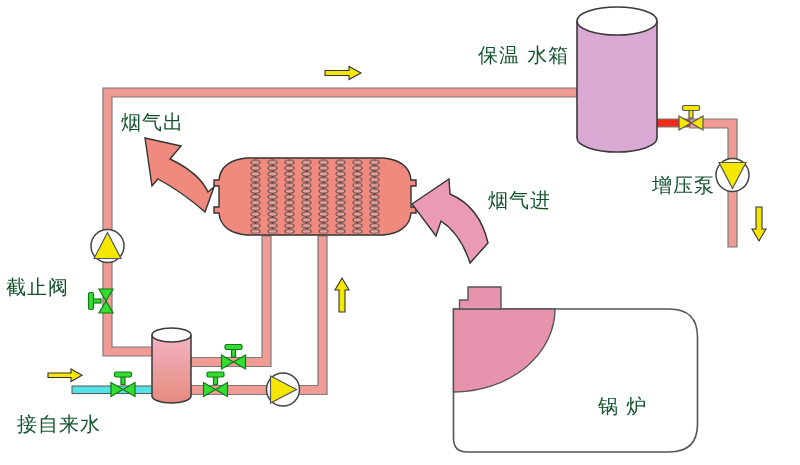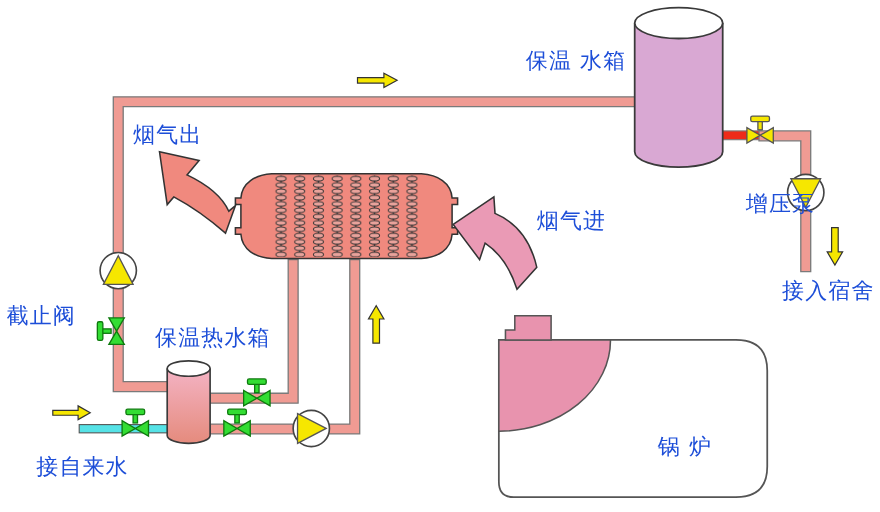--- a/index.html
+++ b/index.html
@@ -2,21 +2,21 @@
 <html><head>
 <meta charset="utf-8">
 <style>
   html,body{margin:0;padding:0;background:#fff;}
   #canvas{
     position:relative;width:800px;height:465px;background:#ffffff;
     font-family:"DejaVu Sans",sans-serif;overflow:hidden;
   }
   #diagram-svg{position:absolute;left:0;top:0;}
   .lbl{
-    position:absolute;color:#1d4ed8;font-size:20px;font-weight:500;
+    position:absolute;color:#14532d;font-size:20px;font-weight:500;
     letter-spacing:1px;white-space:pre;line-height:1.05;
     font-family:"DejaVu Sans",sans-serif;
   }
 </style>
 </head>
 <body>
 
 <div id="canvas">
 
   <svg id="diagram-svg" width="800" height="465" viewBox="0 0 800 465">
@@ -109,19 +109,17 @@
 
     <path d="M325,70.5 H349 V66.5 L361,73 L349,79.5 V75.5 H325 Z" fill="#F6E700" stroke="#333" stroke-width="1.1"></path>
     <path d="M48,373 H71 V369 L82,375.3 L71,381.5 V377.5 H48 Z" fill="#F6E700" stroke="#333" stroke-width="1.1"></path>
     <path d="M339,312 V290 H335 L342,278 L349,290 H345 V312 Z" fill="#F6E700" stroke="#333" stroke-width="1.1"></path>
     <path d="M756,207 V229 H752 L759,241 L766,229 H762 V207 Z" fill="#F6E700" stroke="#333" stroke-width="1.1"></path>
   </svg>
 
   <div class="lbl" style="left:121px;top:112px">烟气出</div>
   <div class="lbl" style="left:478px;top:45px">保温 水箱</div>
   <div class="lbl" style="left:488px;top:190px">烟气进</div>
-  <div class="lbl" style="left:678px;top:175px">增压泵</div>
-  <div class="lbl" style="left:711px;top:254px">接入宿舍</div>
+  <div class="lbl" style="left:652px;top:175px">增压泵</div>
   <div class="lbl" style="left:598px;top:396px">锅 炉</div>
   <div class="lbl" style="left:6px;top:277px">截止阀</div>
-  <div class="lbl" style="left:141px;top:297px">保温热水箱</div>
-  <div class="lbl" style="left:33px;top:414px">接自来水</div>
+  <div class="lbl" style="left:17px;top:414px">接自来水</div>
 </div>
 
 </body></html>

